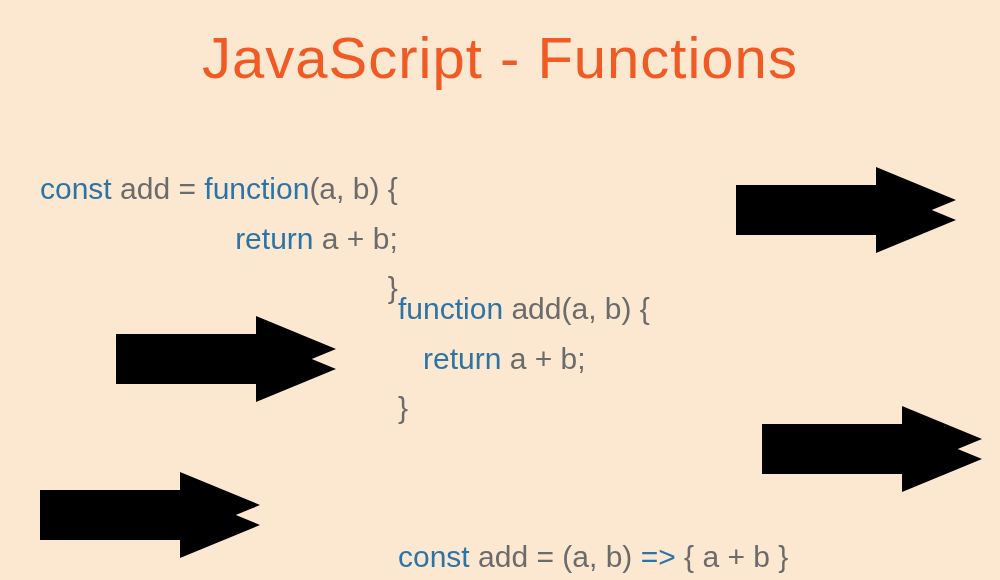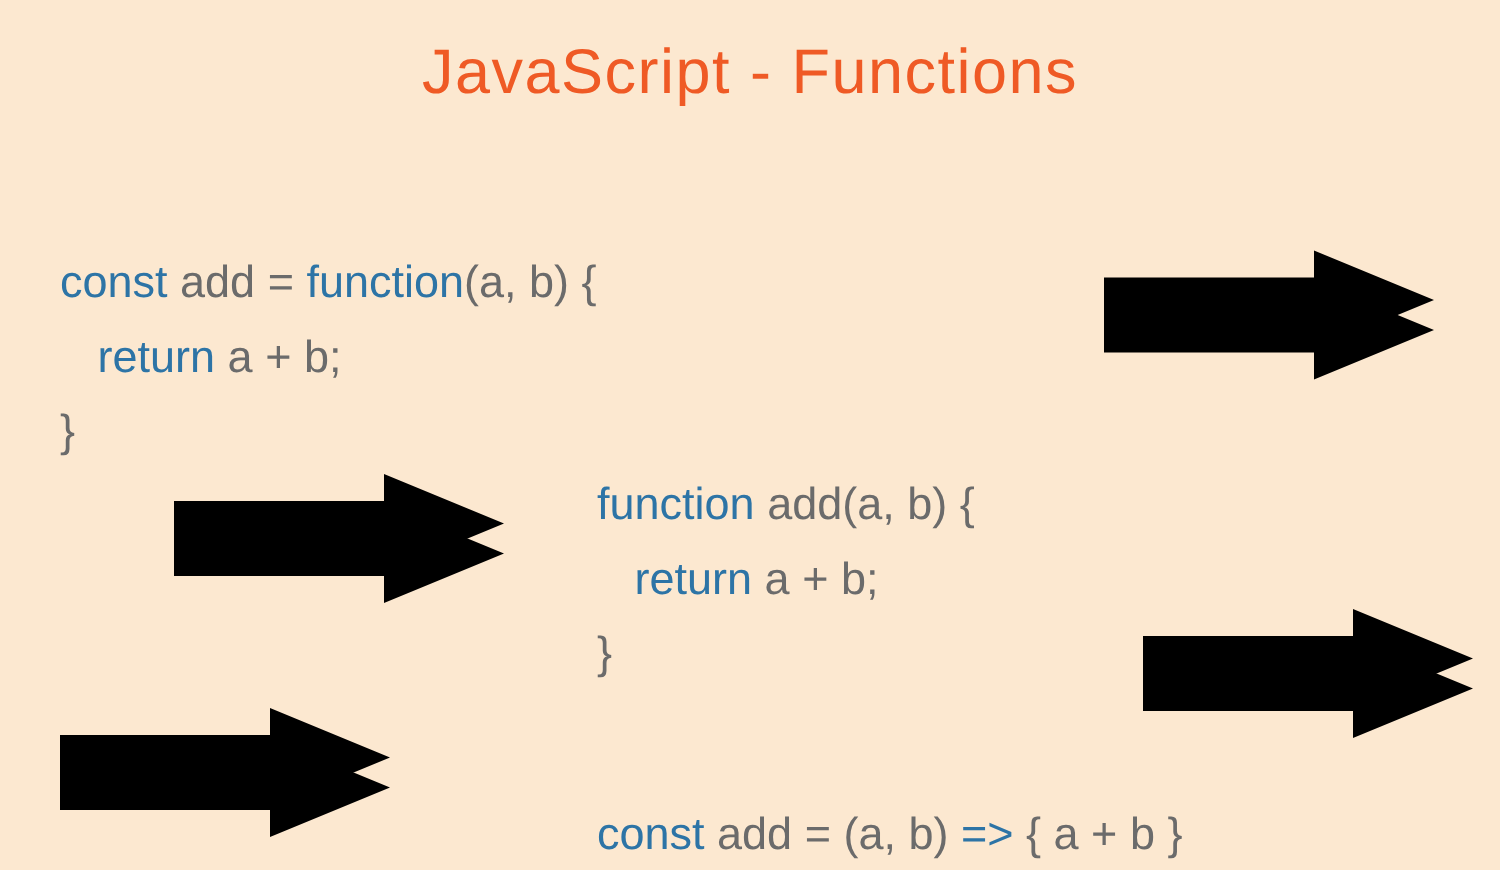--- a/index.html
+++ b/index.html
@@ -14,21 +14,21 @@
   .canvas {
     position: relative;
     width: 1000px;
     height: 580px;
   }
   .title {
     position: absolute;
     top: 24px;
     left: 0; right: 0;
     text-align: center;
-    font-size: 42px;
+    font-size: 58px;
     font-weight: 500;
     color: #ef5a25;
     letter-spacing: 1px;
   }
   .code {
     position: absolute;
     font-size: 30px;
     line-height: 1.65;
     color: #6b6b6b;
     white-space: pre;
@@ -38,25 +38,25 @@
     position: absolute;
     overflow: visible;
   }
 </style>
 </head>
 <body>
 <div class="canvas">
 
   <div class="title">JavaScript - Functions</div>
 
-  <div class="code" id="code1" style="top:164px; left:40px;"><span class="kw">const </span><span>add = </span><span class="kw">function</span><span>(a, b) {</span>
+  <div class="code" id="code1" style="top:164px; left:40px;text-align:right;"><span class="kw">const </span><span>add = </span><span class="kw">function</span><span>(a, b) {</span>
 <span>   </span><span class="kw">return </span><span>a + b;</span>
 <span>}</span></div>
 
-  <div class="code" id="code2" style="top:284px; left:398px;margin-top:28px;"><span class="kw">function </span><span>add(a, b) {</span>
+  <div class="code" id="code2" style="top:284px; left:398px;"><span class="kw">function </span><span>add(a, b) {</span>
 <span>   </span><span class="kw">return </span><span>a + b;</span>
 <span>}</span></div>
 
   <div class="code" id="code3" style="top:532px; left:398px;"><span class="kw">const </span><span>add = (a, b) </span><span class="kw">=&gt;</span><span> { a + b }</span></div>
 
   <svg class="arrow" style="left:726px; top:155px;" width="240" height="95">
     <use href="#arrow3d"></use>
   </svg>
 
   <svg class="arrow" style="left:106px; top:304px;" width="240" height="95">

